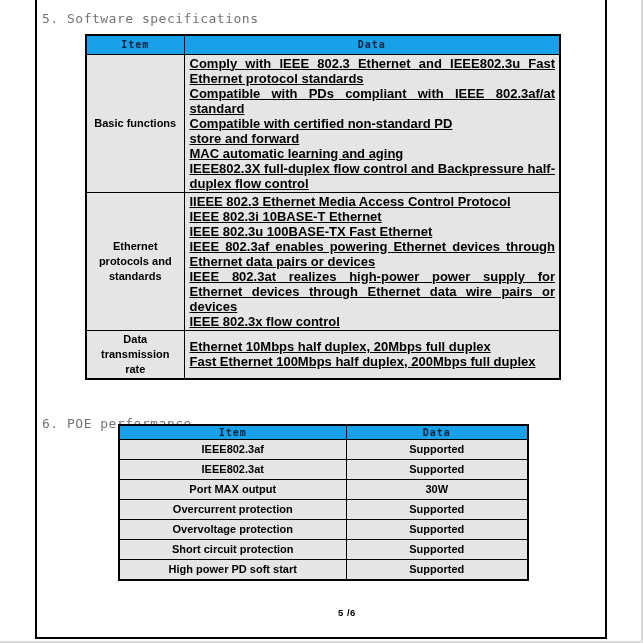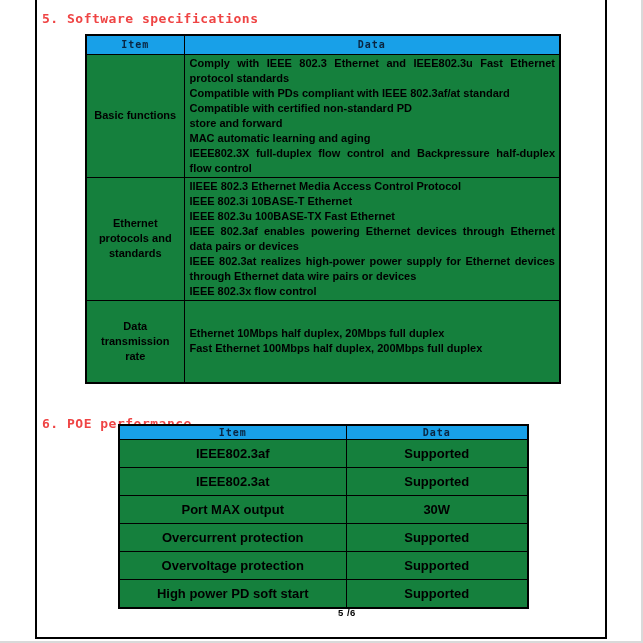--- a/index.html
+++ b/index.html
@@ -8,54 +8,55 @@
     font-family:"Liberation Sans",sans-serif;color:#000;
     box-shadow:inset -2px 0 0 #d9d9d9, inset 0 -2px 0 #d9d9d9;
   }
   .frame{
     position:absolute;left:35px;top:-4px;width:572px;height:643px;
     box-sizing:border-box;
     border-left:2px solid #000;border-right:2px solid #000;border-bottom:2px solid #000;
   }
   .heading{
     position:absolute;left:42px;margin:0;
-    font-family:"DejaVu Sans Mono",monospace;font-size:13px;font-weight:bold;
-    letter-spacing:0.5px;color:#ef4444;white-space:nowrap;
+    font-family:"DejaVu Sans Mono",monospace;font-size:13px;font-weight:normal;
+    letter-spacing:0.5px;color:#737373;white-space:nowrap;
   }
   #heading-software{top:11px;}
   #heading-poe{top:416px;}
-  table{border-collapse:collapse;table-layout:fixed;background:#15803d;}
+  table{border-collapse:collapse;table-layout:fixed;background:#e5e5e5;}
   th,td{border:1.5px solid #000;box-sizing:border-box;}
   th{
     background:var(--header-bg,#18A0E8);color:var(--header-fg,#0A2540);
     font-family:"DejaVu Sans Mono",monospace;font-size:10px;font-weight:bold;
     letter-spacing:1px;text-align:center;vertical-align:middle;
   }
   
   #software-table{position:absolute;left:85px;top:34px;width:474px;border:2px solid #000;}
   #software-table col.c-item{width:98px;}
   #software-table col.c-data{width:376px;}
   #software-table th{height:19px;}
   #software-table td.item-cell{
     text-align:center;vertical-align:middle;
-    font-size:11px;font-weight:bold;line-height:15px;padding:18px 3px;
+    font-size:11px;font-weight:bold;line-height:15px;padding:1px 3px;
   }
   #software-table td.data-cell{
-    vertical-align:middle;font-size:11px;font-weight:bold;line-height:15px;
+    vertical-align:middle;font-size:13px;font-weight:bold;line-height:15px;
     padding:1px 4px 1px 5px;
+    text-decoration:underline;
   }
   #software-table td.data-cell .para{text-align:justify;}
   
   #poe-table{position:absolute;left:118px;top:424px;width:409px;border:2px solid #000;}
   #poe-table col.c-item{width:227px;}
   #poe-table col.c-data{width:182px;}
   #poe-table th{height:14px;}
   #poe-table td{
-    height:28px;text-align:center;vertical-align:middle;
-    font-size:13px;font-weight:bold;line-height:13px;padding:0 2px;
+    height:20px;text-align:center;vertical-align:middle;
+    font-size:11px;font-weight:bold;line-height:13px;padding:0 2px;
   }
   .footer{
     position:absolute;left:35px;top:607px;width:624px;text-align:center;
     font-size:9.5px;font-weight:bold;letter-spacing:0.5px;
   }
 </style>
 </head>
 <body>
 
 <div class="page">
@@ -135,20 +136,24 @@
   </tr>
         <tr>
     <td class="item-cell">Overcurrent protection</td>
     <td class="data-cell">Supported</td>
   </tr>
         <tr>
     <td class="item-cell">Overvoltage protection</td>
     <td class="data-cell">Supported</td>
   </tr>
         <tr>
+    <td class="item-cell">Short circuit protection</td>
+    <td class="data-cell">Supported</td>
+  </tr>
+        <tr>
     <td class="item-cell">High power PD soft start</td>
     <td class="data-cell">Supported</td>
   </tr>
       </tbody>
   </table>
 
   <div class="footer">5 /6</div>
 </div>
 
 </body></html>

